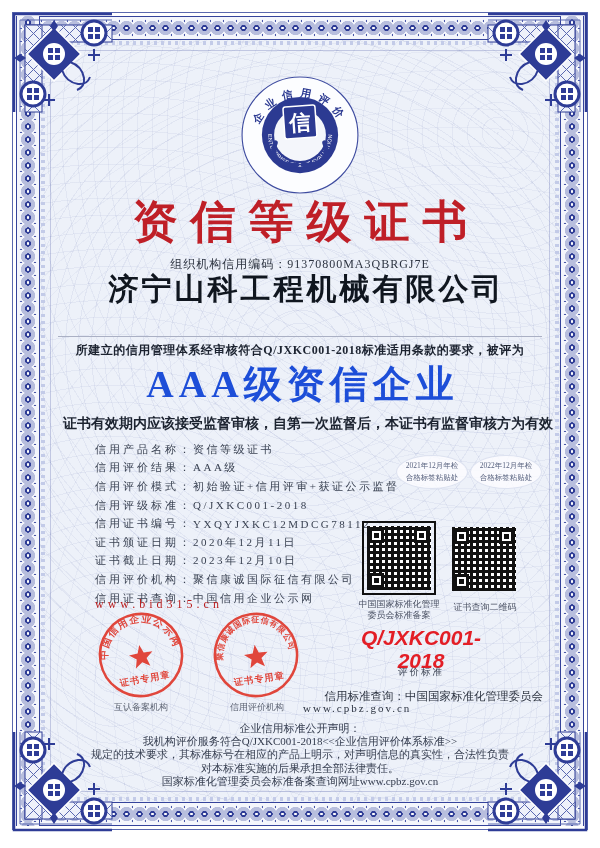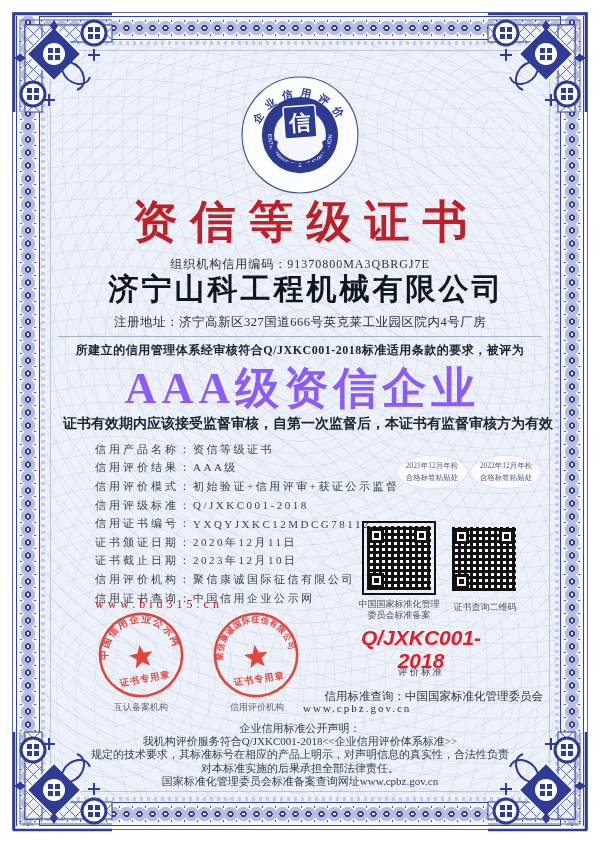--- a/index.html
+++ b/index.html
@@ -44,21 +44,21 @@
   .abs{position:absolute;}
   .cx{left:0;right:0;text-align:center;}
   .badge{left:239px;top:74px;width:122px;height:122px;}
   .title{top:192px;font-size:45px;font-weight:bold;color:#bf1f27;letter-spacing:13px;padding-left:13px;}
   .orgline{top:256px;font-size:12px;color:#2c3340;letter-spacing:1px;}
   .company{top:269px;font-size:30px;font-weight:bold;color:#10161f;letter-spacing:3px;padding-left:13px;
            font-family:"Liberation Sans","DejaVu Sans",sans-serif;}
   .address{top:314px;font-size:12.5px;color:#272e3b;letter-spacing:.5px;}
   .divider{top:336px;left:58px;right:58px;height:1px;background:#aab0c4;}
   .statement{top:342px;font-size:12px;font-weight:bold;color:#1c2330;letter-spacing:.5px;}
-  .rating{top:359px;font-size:44px;font-weight:bold;color:#8b5cf6;letter-spacing:5px;padding-left:5px;}
+  .rating{top:359px;font-size:38px;font-weight:bold;color:#1d4ed8;letter-spacing:5px;padding-left:5px;}
   .validity{top:415px;font-size:14px;font-weight:bold;color:#1c2330;margin-left:16px;}
   
   .info{left:95px;top:440px;width:300px;}
   .info .row{display:flex;height:18.6px;align-items:center;font-size:11px;color:#3a4252;}
   .info .lab{letter-spacing:3px;white-space:nowrap;}
   .info .val{letter-spacing:2.5px;white-space:nowrap;}
   .website{left:95px;top:585px;width:290px;text-align:left;font-size:12px;letter-spacing:4px;color:#b91c1c;margin-top:12px;}
   
   .sticker{width:72px;height:34px;border-radius:50%;background:rgba(252,253,255,.8);
     border:1px solid #dde2f0;text-align:center;font-size:7.5px;line-height:1.6;color:#5a6480;padding-top:4px;box-sizing:border-box;}
@@ -185,21 +185,20 @@
     </g>
     <g stroke="#2c3a92" stroke-width="6" fill="none" stroke-linecap="round">
       <path d="M48,90 q-7,17 6,25 q9,6 22,4"></path>
       <path d="M112,90 q7,17 -6,25 q-9,6 -22,4"></path>
     </g>
   </svg>
 
   <div class="abs cx title">资信等级证书</div>
   <div class="abs cx orgline"><span>组织机构信用编码：</span><span>91370800MA3QBRGJ7E</span></div>
   <div class="abs cx company">济宁山科工程机械有限公司</div>
-  <div class="abs cx address"><span>注册地址：</span><span>济宁高新区327国道666号英克莱工业园区院内4号厂房</span></div>
   <div class="abs divider"></div>
   <div class="abs cx statement">所建立的信用管理体系经审核符合Q/JXKC001-2018标准适用条款的要求，被评为</div>
   <div class="abs cx rating">AAA级资信企业</div>
   <div class="abs cx validity">证书有效期内应该接受监督审核，自第一次监督后，本证书有监督审核方为有效</div>
 
   <div class="abs info">
     <div class="row">
         <span class="lab">信用产品名称：</span>
         <span class="val">资信等级证书</span>
       </div>

